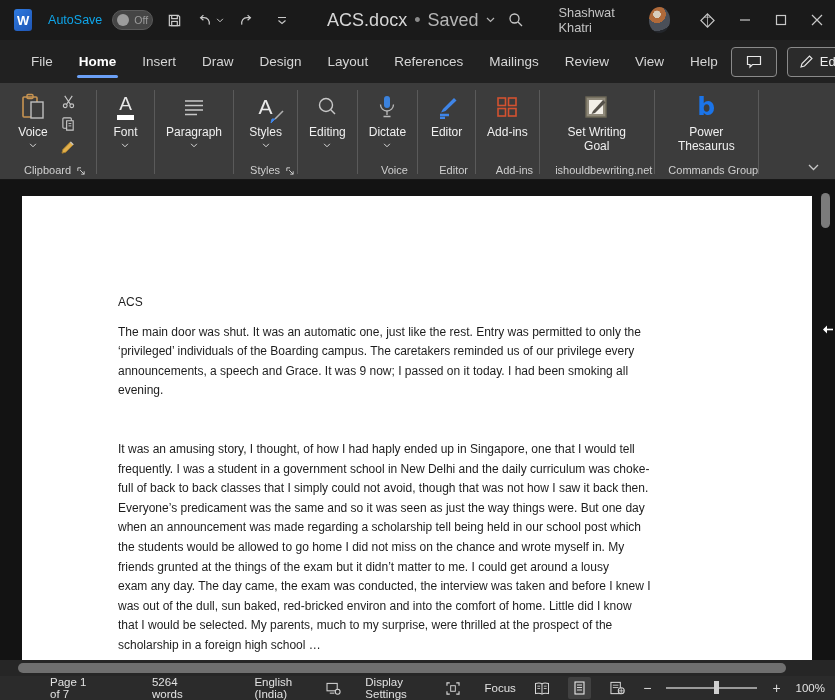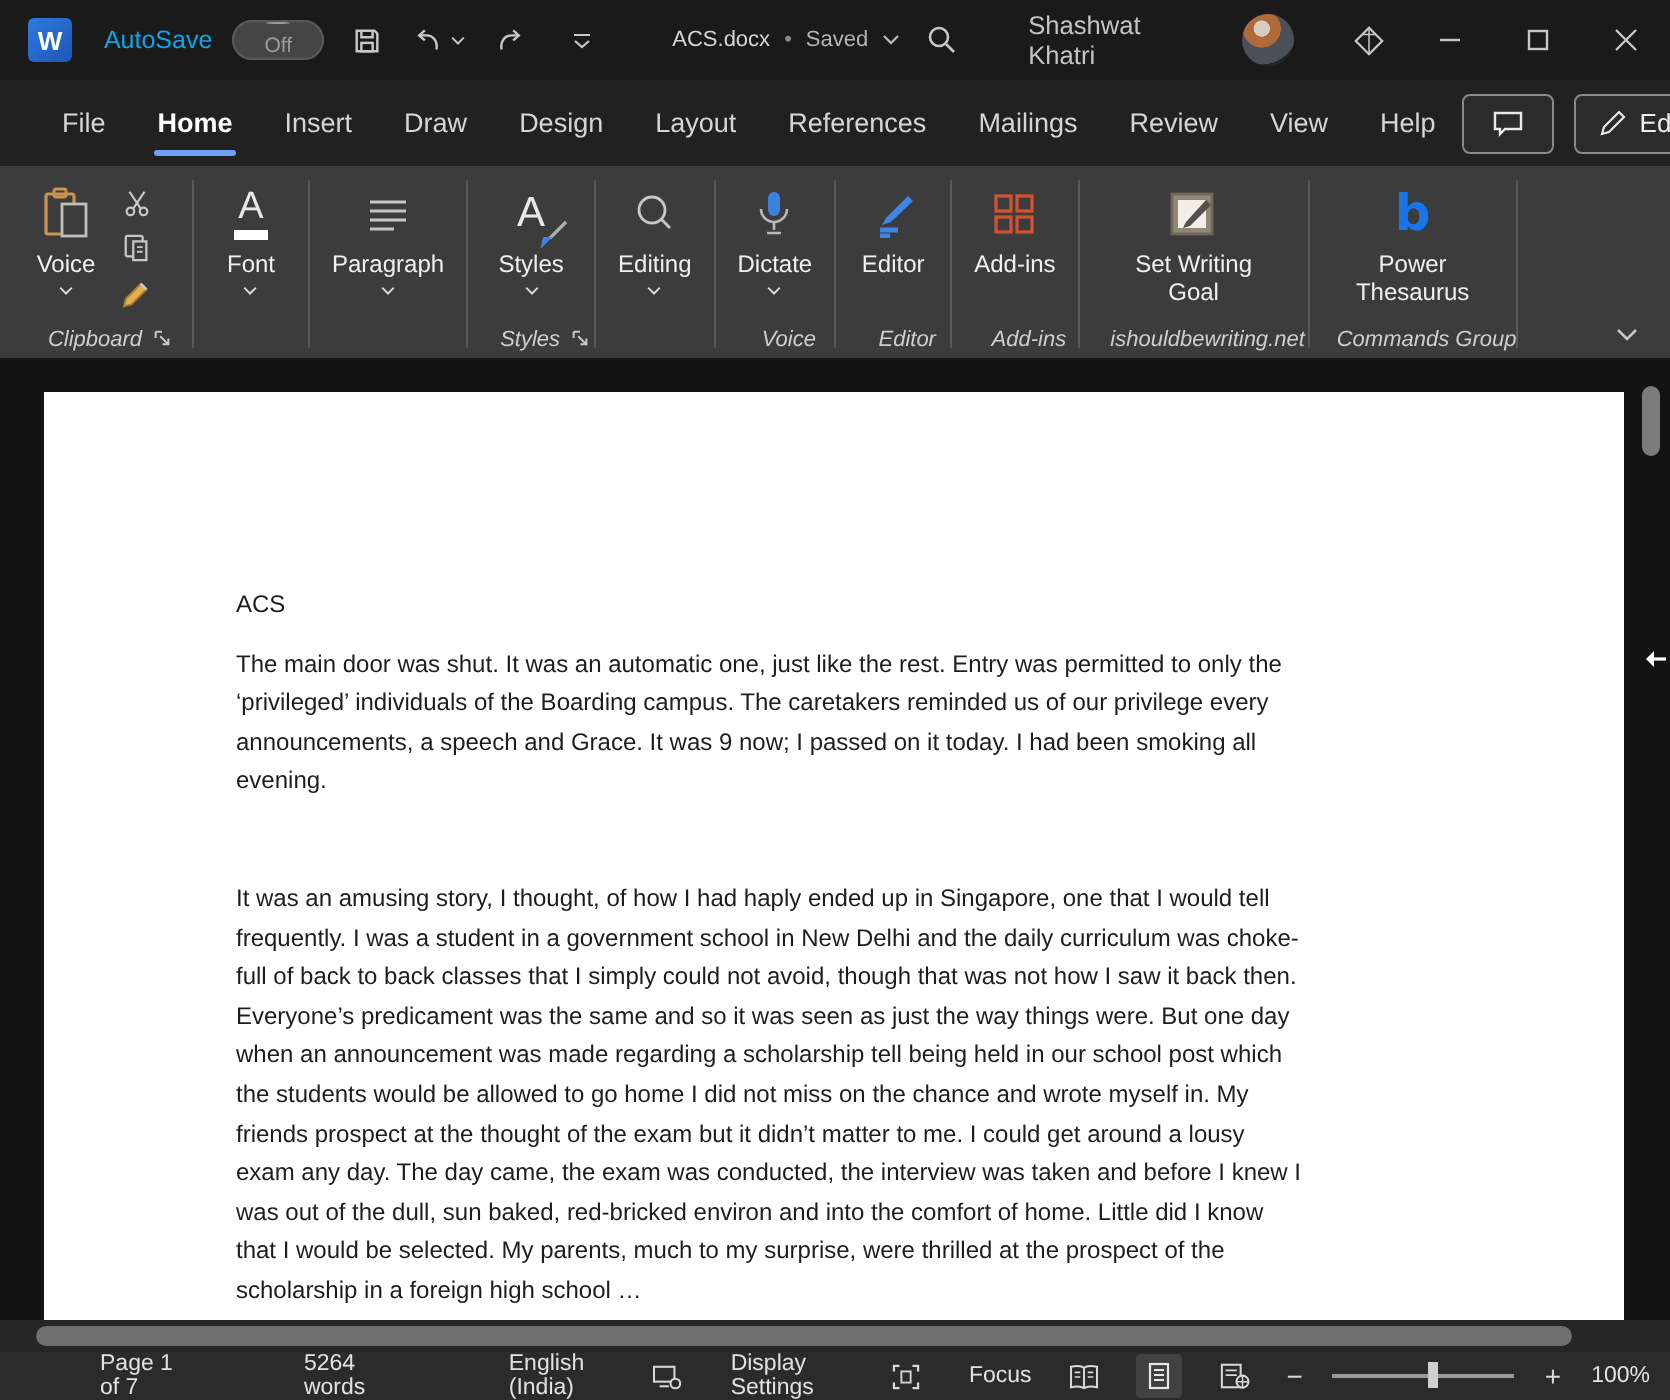--- a/index.html
+++ b/index.html
@@ -7,27 +7,27 @@
     font-family:"Liberation Sans", sans-serif; }
   svg { display:block; }
 
   
   .titlebar { height:40px; display:flex; align-items:center; background:#1a1a1a; padding-left:8px; }
   .word-logo { width:22px; height:22px; border-radius:3px; margin:0 16px 0 6px;
     background:linear-gradient(135deg,#2f7ae0 0%,#1f56b5 100%); color:#fff; font-weight:bold;
     font-size:13px; display:flex; align-items:center; justify-content:center; }
   .autosave-label { color:#0ea5e9; font-size:12.5px; }
   .toggle { width:46px; height:20px; border-radius:10px; background:#454545; border:1px solid #5a5a5a;
-    display:flex; align-items:center; padding:0 4px; gap:5px; margin-left:10px;flex-direction:column; }
+    display:flex; align-items:center; padding:0 4px; gap:5px; margin-left:10px; }
   .toggle-knob { width:12px; height:12px; border-radius:50%; background:#9c9c9c; }
   .toggle-state { color:#9c9c9c; font-size:10.5px; }
   .tb-btn { height:32px; min-width:30px; display:flex; align-items:center; justify-content:center;
     color:#c8c8c8; margin-left:6px; border-radius:4px; }
   .tb-btn svg { stroke:#c8c8c8; fill:none; stroke-width:1.3; }
-  .doc-title-group { display:flex; align-items:center; margin-left:30px; font-size:11px; }
+  .doc-title-group { display:flex; align-items:center; margin-left:30px; font-size:18px; }
   .doc-title { color:#d6d6d6; }
   .doc-sep { color:#8a8a8a; margin:0 7px; }
   .doc-status { color:#b5b5b5; margin-right:7px; }
   .spacer { flex:1; }
   .user-name { color:#c4c4c4; font-size:12.8px; margin:0 14px 0 0; }
   .avatar { width:26px; height:26px; border-radius:50%; margin-right:16px;
     background:radial-gradient(circle at 38% 28%, #d8cdbd 0 16%, #b06a3a 17% 38%, #4a4f58 39% 72%, #23262b 73% 100%); }
   .win-btn { width:44px; height:40px; display:flex; align-items:center; justify-content:center; }
   .win-btn svg { stroke:#c8c8c8; stroke-width:1.2; fill:none; }
 
@@ -44,21 +44,21 @@
   .comment-btn { width:46px; }
   .editing-btn { padding:0 11px; }
 
   
   .ribbon { height:97px; background:#3c3c3c; display:flex; position:relative;
     border-bottom:1px solid #171717; }
   .rsep { width:1px; background:#5a5a5a; margin:7px 0 5px; }
   .rgroup { position:relative; display:flex; justify-content:center; align-items:flex-start;
     padding:5px 5px 20px; }
   .rg-label { position:absolute; bottom:3px; left:14px; right:0; display:flex; justify-content:center;
-    align-items:flex-start; gap:5px; font-size:11px; color:#cfcfcf; white-space:nowrap;font-style:italic; }
+    align-items:flex-end; gap:5px; font-size:11px; color:#cfcfcf; white-space:nowrap; }
   .big-btn { display:flex; flex-direction:column; align-items:center; padding:3px 6px; color:#f0f0f0; }
   .big-btn .ic { height:32px; display:flex; align-items:center; justify-content:center; }
   .big-btn .bl { font-size:12px; margin-top:3px; text-align:center; line-height:13.5px; }
   .chev { margin-top:3px; }
   .side-col { display:flex; flex-direction:column; align-items:center; gap:5px; padding:4px 4px 0; }
   .side-col .sb { height:18px; width:22px; display:flex; align-items:center; justify-content:center; }
   .font-A { font-size:19px; color:#e8e8e8; line-height:18px; }
   .font-bar { width:17px; height:5px; background:#fff; margin-top:2px; }
   .collapse-chev { position:absolute; right:16px; bottom:8px; }
 
@@ -475,21 +475,21 @@
         <div class="doc-line">announcements, a speech and Grace. It was 9 now; I passed on it today. I had been smoking all</div>
         <div class="doc-line">evening.</div>
       </div>
       <div class="para2">
         <div class="doc-line">It was an amusing story, I thought, of how I had haply ended up in Singapore, one that I would tell</div>
         <div class="doc-line">frequently. I was a student in a government school in New Delhi and the daily curriculum was choke-</div>
         <div class="doc-line">full of back to back classes that I simply could not avoid, though that was not how I saw it back then.</div>
         <div class="doc-line">Everyone’s predicament was the same and so it was seen as just the way things were. But one day</div>
         <div class="doc-line">when an announcement was made regarding a scholarship tell being held in our school post which</div>
         <div class="doc-line">the students would be allowed to go home I did not miss on the chance and wrote myself in. My</div>
-        <div class="doc-line">friends prospect at the thought of the exam but it didn’t matter to me. I could get around a lousy</div>
+        <div class="doc-line">friends grunted at the things of the exam but it didn’t matter to me. I could get around a lousy</div>
         <div class="doc-line">exam any day. The day came, the exam was conducted, the interview was taken and before I knew I</div>
         <div class="doc-line">was out of the dull, sun baked, red-bricked environ and into the comfort of home. Little did I know</div>
         <div class="doc-line">that I would be selected. My parents, much to my surprise, were thrilled at the prospect of the</div>
         <div class="doc-line">scholarship in a foreign high school …</div>
       </div>
     </div>
   </div>
   <div class="vscroll-thumb"></div>
   <div class="side-cursor">
     <svg width="13" height="11" viewBox="0 0 13 11">

